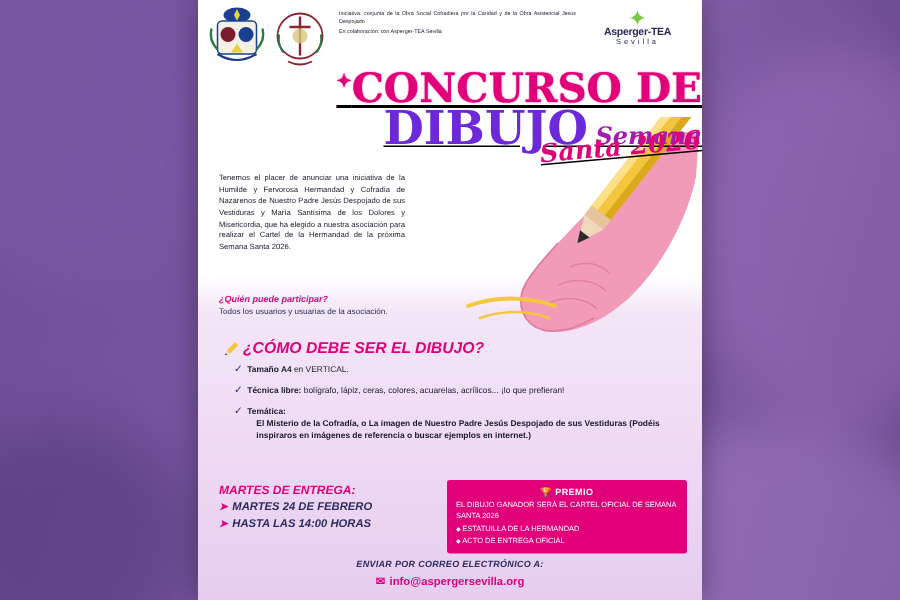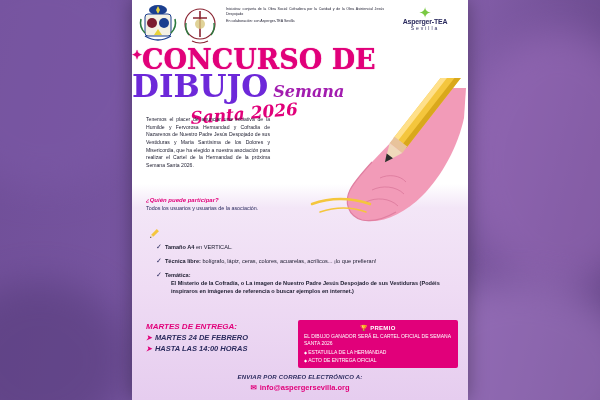--- a/index.html
+++ b/index.html
@@ -97,22 +97,23 @@
     font-size: 5px;
     color: #2b2b5e;
     letter-spacing: 2px;
     margin-top: 0px;
   }
 
   
   .title-wrap {
     position: absolute;
     left: 0; top: 46px; width: 100%;
-    text-align: left;
+    text-align: right;
     pointer-events: none;
+    text-decoration: underline;
   }
   .t-concurso {
     font-family: "DejaVu Serif", serif;
     font-weight: 700;
     font-size: 27px;
     color: #e1007a;
     letter-spacing: 0px;
     line-height: 1;
     text-shadow: 0 0 1px #e1007a;
   }
@@ -408,20 +409,21 @@
 
     <div class="pencil-bullet">
       <svg width="12" height="12" viewBox="0 0 12 12">
         <g transform="rotate(45 6 6)">
           <rect x="4.5" y="0.5" width="3" height="8" fill="#f4c63d"></rect>
           <polygon points="4.5,8.5 7.5,8.5 6,11.5" fill="#f0d9bb"></polygon>
           <polygon points="5.3,10.2 6.7,10.2 6,11.5" fill="#2b2b2b"></polygon>
         </g>
       </svg>
     </div>
+    <div class="como-head">¿CÓMO DEBE SER EL DIBUJO?</div>
 
     <div class="bullets">
       <div class="bullet">
         <span class="chk">✓</span>
         <span class="body"><b>Tamaño A4</b><span> en VERTICAL.</span></span>
       </div>
       <div class="bullet">
         <span class="chk">✓</span>
         <span class="body"><b>Técnica libre:</b><span> bolígrafo, lápiz, ceras, colores, acuarelas, acrílicos... ¡lo que prefieran!</span></span>
       </div>

